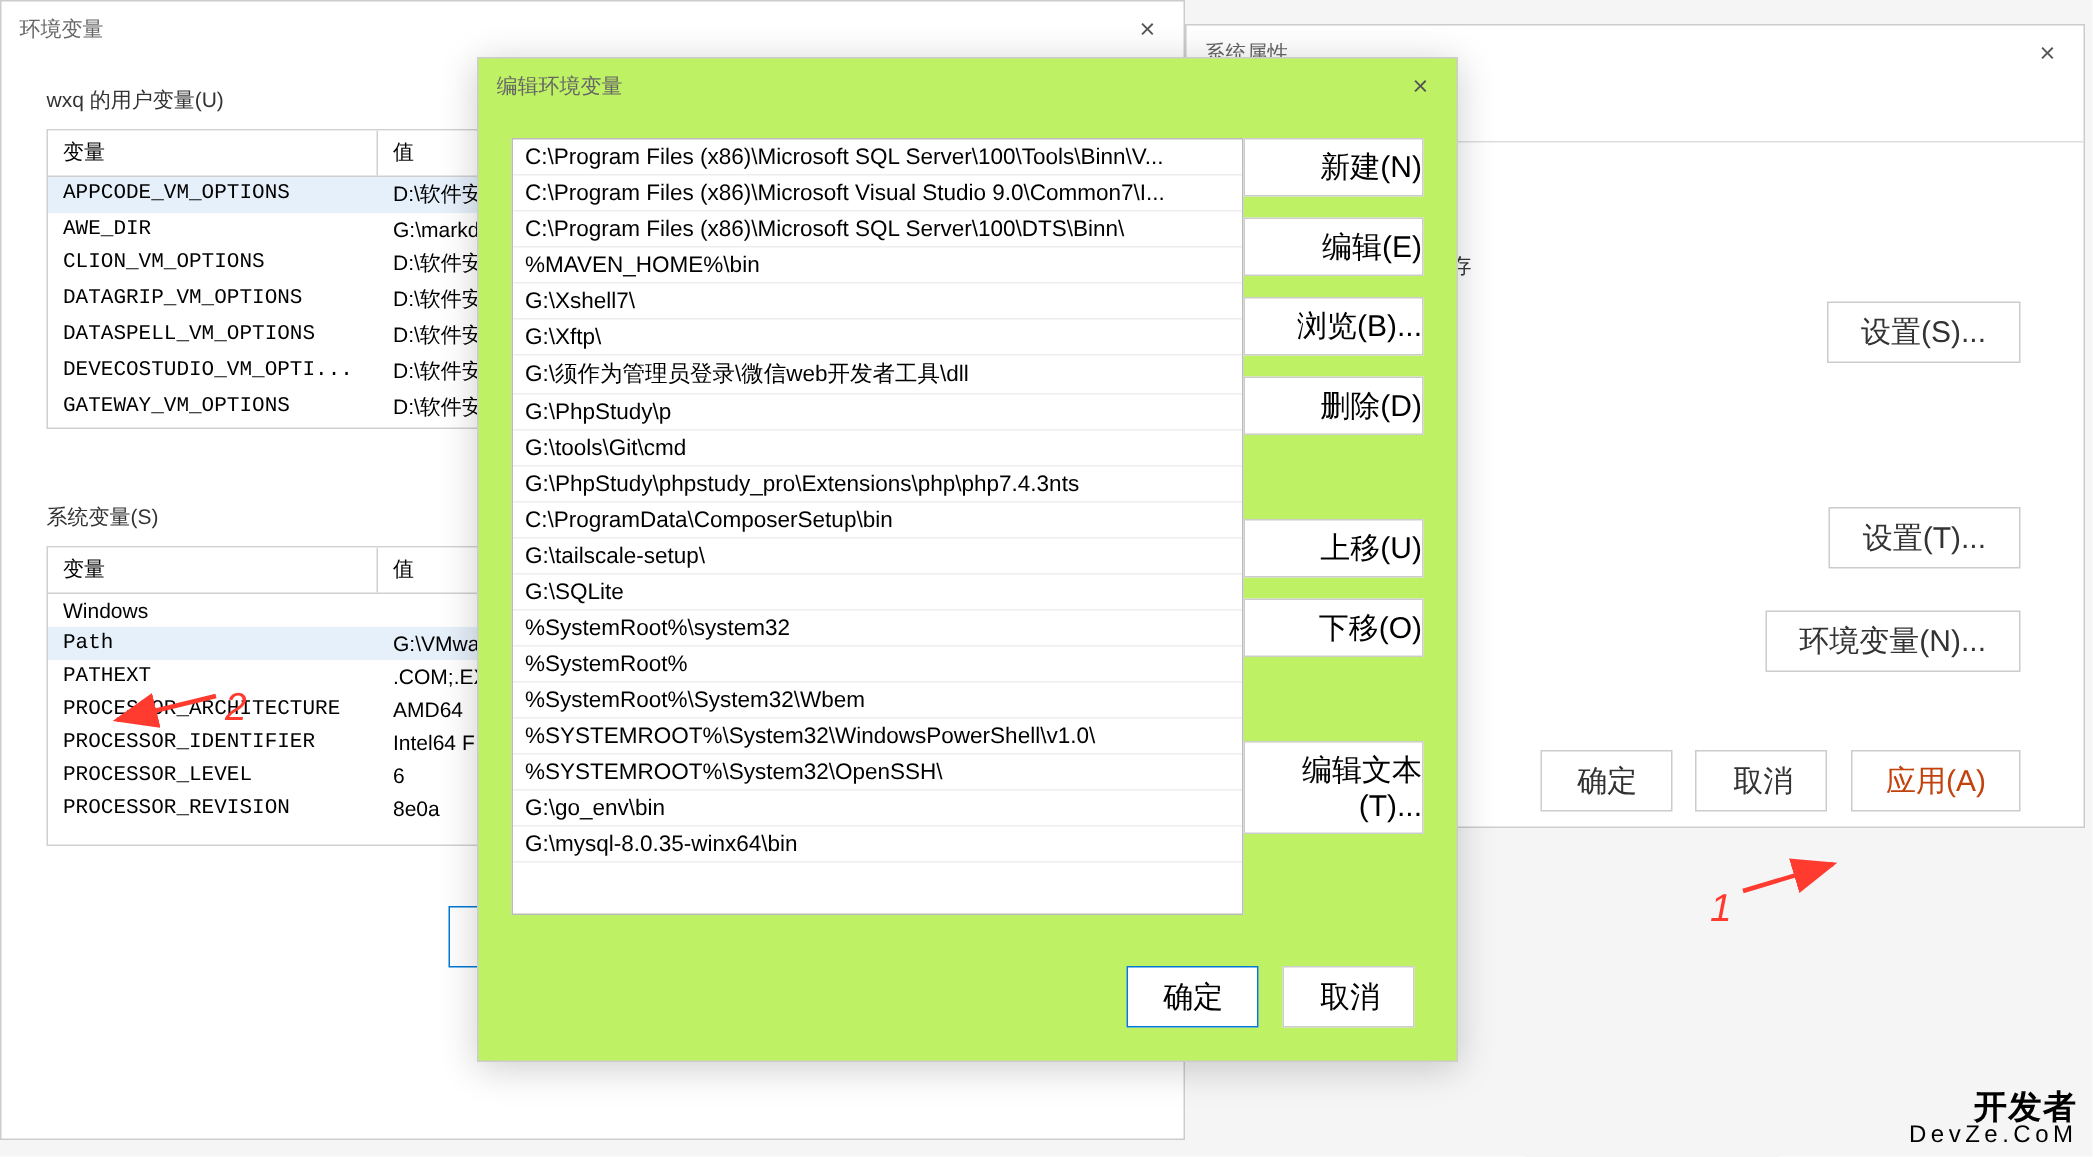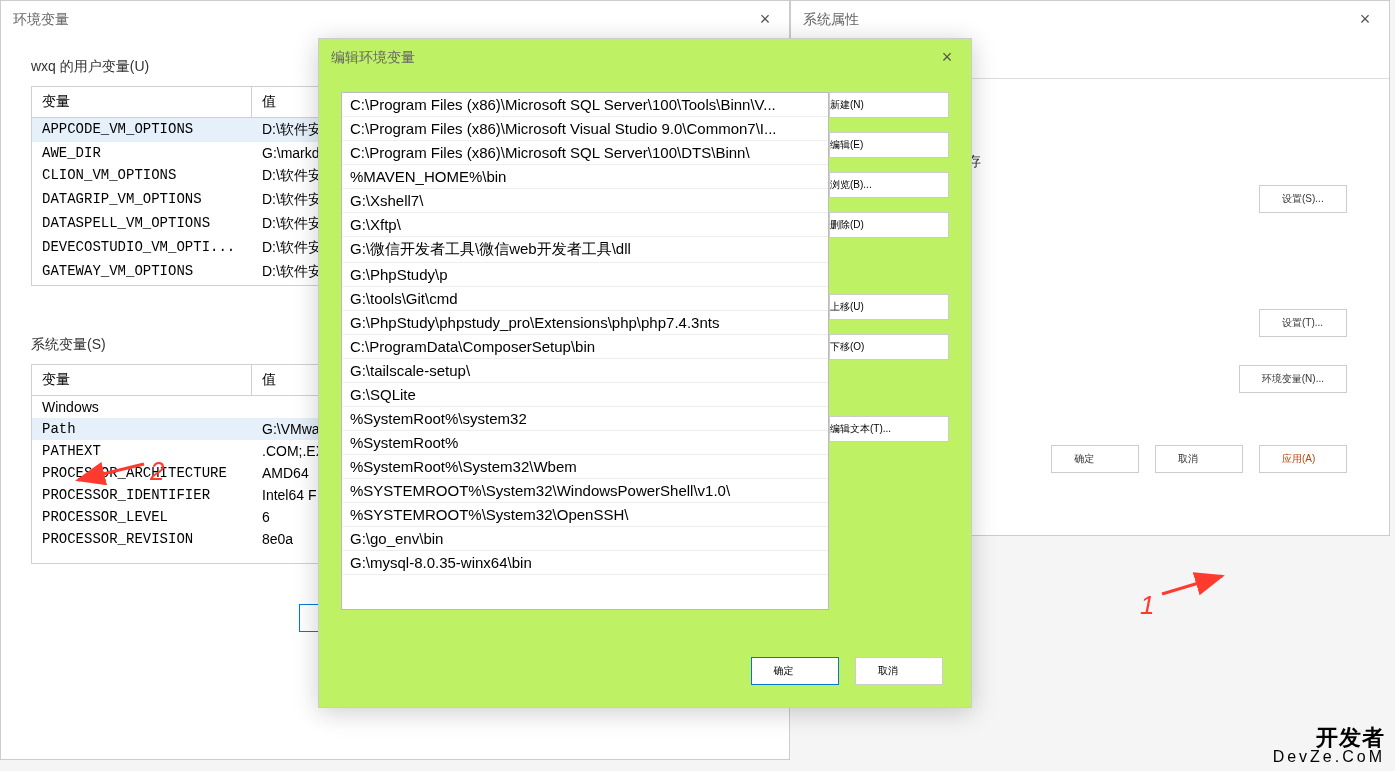--- a/index.html
+++ b/index.html
@@ -15,25 +15,25 @@
 .section-label { font-size: 14px; color: #333; margin: 0 0 10px; }
 .var-table { border: 1px solid #d0d0d0; width: 100%; height: 200px; overflow: hidden; font-size: 14px; background: #fff; }
 .var-header { display: flex; background: #fff; border-bottom: 1px solid #d0d0d0; }
 .var-header > div { padding: 6px 10px; border-right: 1px solid #d0d0d0; }
 .col-name { width: 220px; font-family: Liberation Mono, monospace; }
 .col-val { flex: 1; }
 .var-row { display: flex; }
 .var-row > div { padding: 3px 10px; white-space: nowrap; overflow: hidden; }
 .var-row.sel { background: #e6f0fa; }
 .bottom-btns { text-align: center; margin-top: 40px; }
-.btn { display: inline-block; border: 1px solid #ccc; background: #fff; padding: 6px 22px; font-size: 10px; margin: 0 6px; min-width: 88px; text-align: left; cursor: pointer; }
+.btn { display: inline-block; border: 1px solid #ccc; background: #fff; padding: 6px 22px; font-size: 20px; margin: 0 6px; min-width: 88px; text-align: right; cursor: pointer; }
 .btn.default { border-color: #0078d4; }
 
 
-#sysprops { left: 790px; top: 0; width: 600px; height: 536px; }
+#sysprops { left: 790px; top: 16px; width: 600px; height: 536px; }
 .tabs { display: flex; gap: 0; padding: 8px 4px 0; font-size: 14px; border-bottom: 1px solid #ddd; }
 .tab { padding: 6px 12px; border: 1px solid transparent; }
 .tab.active { border: 1px solid #ccc; border-bottom-color: #fff; }
 .sp-body { padding: 20px 36px; font-size: 14px; color: #333; }
 .sp-row { margin: 18px 0 6px; }
 .sp-btn-row { text-align: right; margin: 14px 0 28px; }
 
 
 #editvar { left: 318px; top: 38px; width: 654px; height: 670px; z-index: 10; background: #bef264; box-shadow: 0 4px 24px rgba(0,0,0,0.2); }
 #editvar .body { padding: 16px 22px; display: flex; }
@@ -178,21 +178,21 @@
     <span class="close-x">×</span>
   </div>
   <div class="body">
     <div class="path-list" id="path-list">
         <div class="path-item">C:\Program Files (x86)\Microsoft SQL Server\100\Tools\Binn\V...</div>
         <div class="path-item">C:\Program Files (x86)\Microsoft Visual Studio 9.0\Common7\I...</div>
         <div class="path-item">C:\Program Files (x86)\Microsoft SQL Server\100\DTS\Binn\</div>
         <div class="path-item">%MAVEN_HOME%\bin</div>
         <div class="path-item">G:\Xshell7\</div>
         <div class="path-item">G:\Xftp\</div>
-        <div class="path-item">G:\微信开发者工具\微信web开发者工具\dll</div>
+        <div class="path-item">G:\须作为管理员登录\微信web开发者工具\dll</div>
         <div class="path-item">G:\PhpStudy\p</div>
         <div class="path-item">G:\tools\Git\cmd</div>
         <div class="path-item">G:\PhpStudy\phpstudy_pro\Extensions\php\php7.4.3nts</div>
         <div class="path-item">C:\ProgramData\ComposerSetup\bin</div>
         <div class="path-item">G:\tailscale-setup\</div>
         <div class="path-item">G:\SQLite</div>
         <div class="path-item">%SystemRoot%\system32</div>
         <div class="path-item">%SystemRoot%</div>
         <div class="path-item">%SystemRoot%\System32\Wbem</div>
         <div class="path-item">%SYSTEMROOT%\System32\WindowsPowerShell\v1.0\</div>

